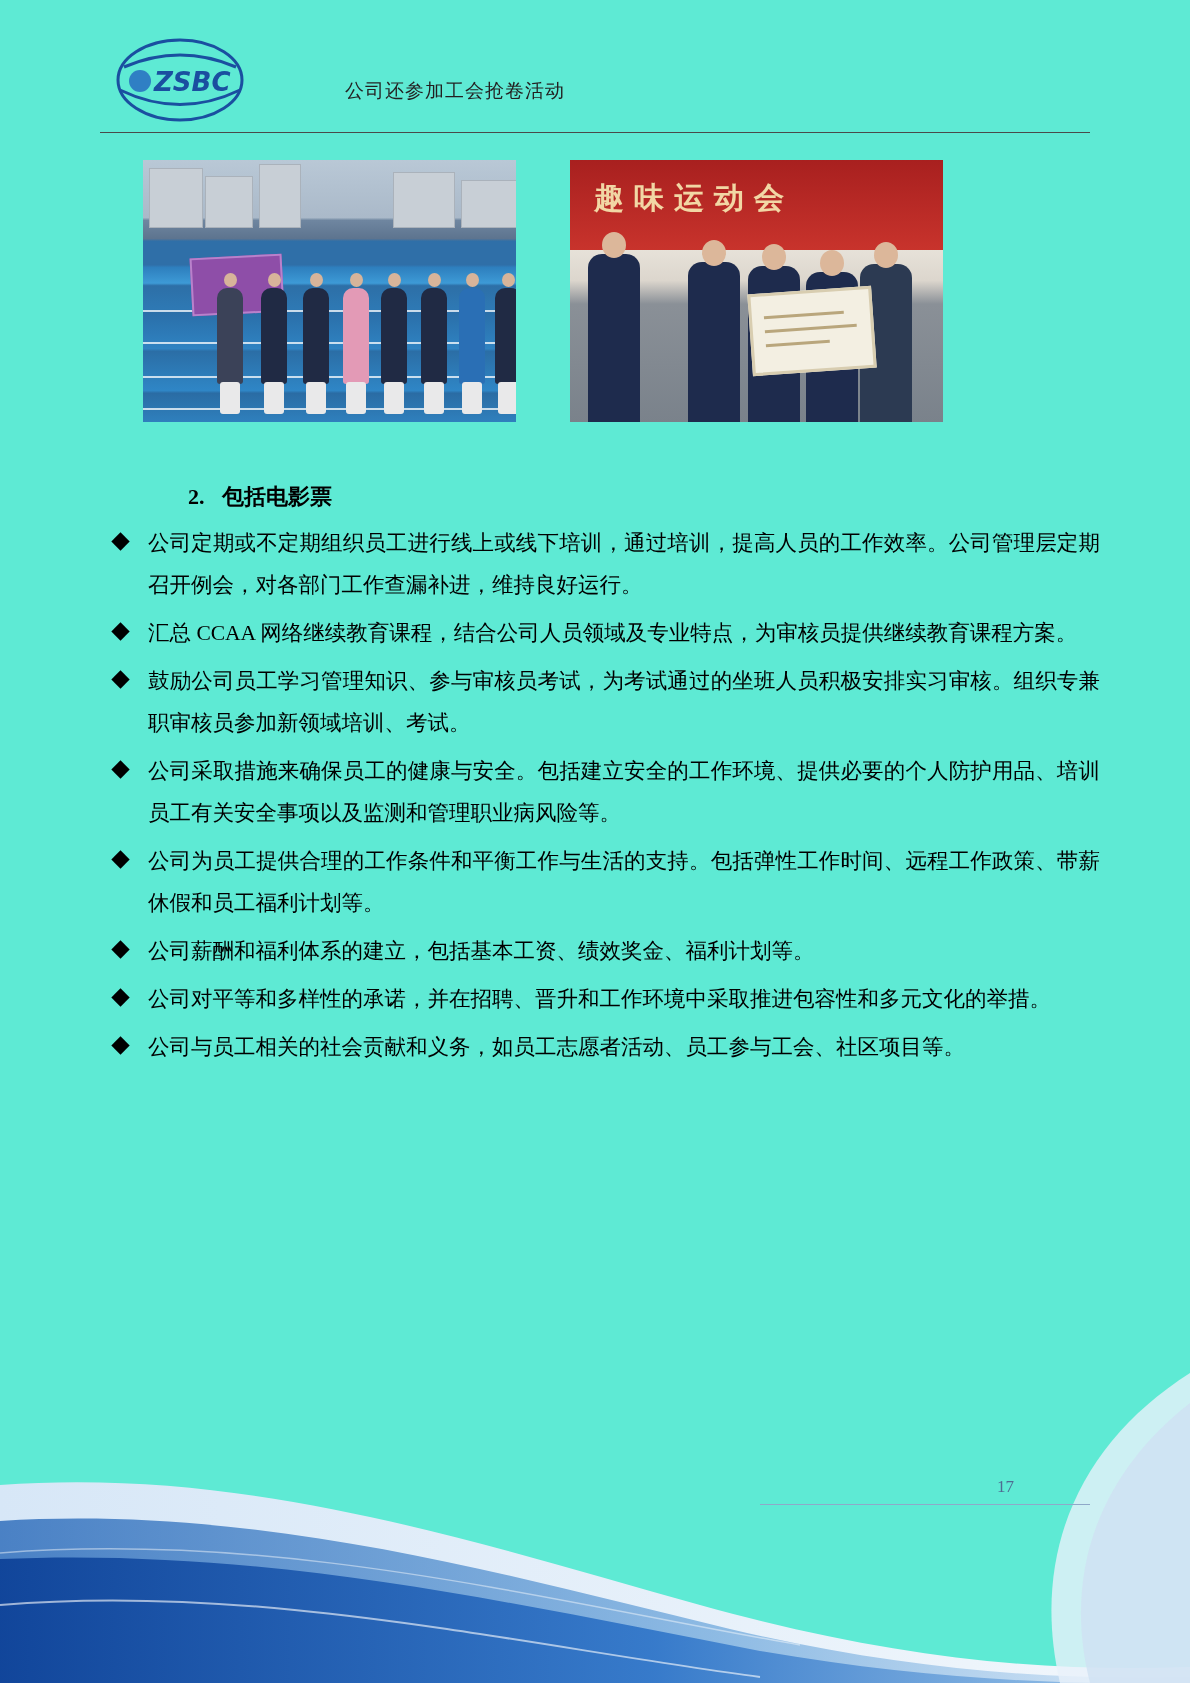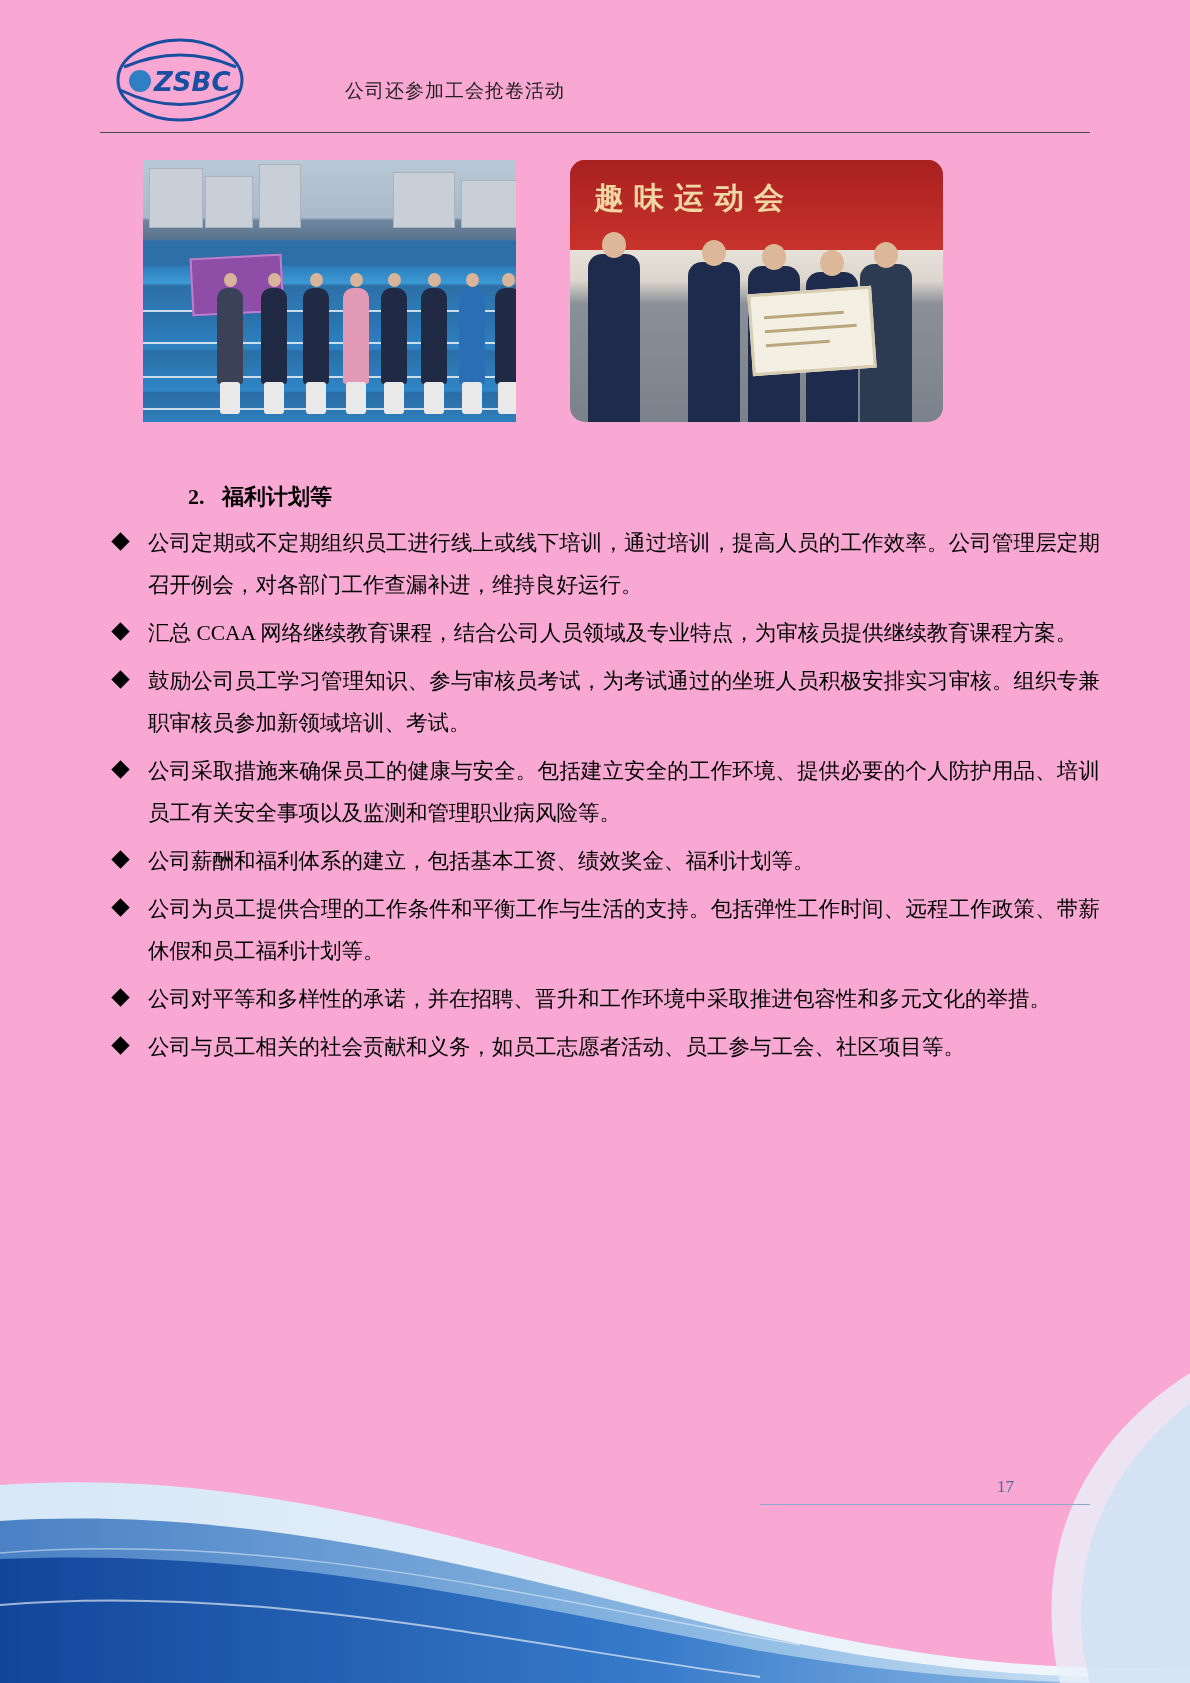--- a/index.html
+++ b/index.html
@@ -5,21 +5,21 @@
   html, body {
     margin: 0;
     padding: 0;
     background: #ffffff;
   }
   .page {
     position: relative;
     width: 1190px;
     height: 1683px;
     margin: 0 auto;
-    background: #f9a8d4;
+    background: #5eead4;
     overflow: hidden;
     font-family: "Liberation Serif", "DejaVu Serif", serif;
   }
 
   
   .header {
     position: absolute;
     top: 30px;
     left: 100px;
     width: 990px;
@@ -120,21 +120,20 @@
     height: 54px;
     background: #8e4ea8;
     border: 2px solid #b981cb;
     transform: rotate(-3deg);
   }
 
   
   .ph2 {
     background: linear-gradient(#b63230 0%, #c0413c 18%, #d85d4f 26%,
                 #e8e3da 33%, #dcd6cd 46%, #8a9097 55%, #7a828b 100%);
-    border-radius: 15px;
   }
   .ph2 .bannerRed {
     position: absolute;
     left: 0; top: 0; right: 0;
     height: 90px;
     background: linear-gradient(#a8201f, #c8332c);
   }
   .ph2 .bannerText {
     position: absolute;
     top: 18px; left: 24px;
@@ -301,29 +300,29 @@
         <div class="line" style="top:48px; width:64px;"></div>
       </div>
     </div>
 
   </div>
 
   <div class="content">
 
 
     <p class="heading">
-      <span class="num">2.</span><span>福利计划等</span>
+      <span class="num">2.</span><span>包括电影票</span>
     </p>
 
     <p class="para bullet">公司定期或不定期组织员工进行线上或线下培训，通过培训，提高人员的工作效率。公司管理层定期召开例会，对各部门工作查漏补进，维持良好运行。</p>
     <p class="para bullet">汇总 CCAA 网络继续教育课程，结合公司人员领域及专业特点，为审核员提供继续教育课程方案。</p>
     <p class="para bullet">鼓励公司员工学习管理知识、参与审核员考试，为考试通过的坐班人员积极安排实习审核。组织专兼职审核员参加新领域培训、考试。</p>
     <p class="para bullet">公司采取措施来确保员工的健康与安全。包括建立安全的工作环境、提供必要的个人防护用品、培训员工有关安全事项以及监测和管理职业病风险等。</p>
+    <p class="para bullet">公司为员工提供合理的工作条件和平衡工作与生活的支持。包括弹性工作时间、远程工作政策、带薪休假和员工福利计划等。</p>
     <p class="para bullet">公司薪酬和福利体系的建立，包括基本工资、绩效奖金、福利计划等。</p>
-    <p class="para bullet">公司为员工提供合理的工作条件和平衡工作与生活的支持。包括弹性工作时间、远程工作政策、带薪休假和员工福利计划等。</p>
     <p class="para bullet">公司对平等和多样性的承诺，并在招聘、晋升和工作环境中采取推进包容性和多元文化的举措。</p>
     <p class="para bullet">公司与员工相关的社会贡献和义务，如员工志愿者活动、员工参与工会、社区项目等。</p>
   </div>
 
   <svg class="swoosh" viewBox="0 0 1190 430" xmlns="http://www.w3.org/2000/svg">
     <defs>
       <linearGradient id="g1" x1="0" y1="0" x2="1" y2="0">
         <stop offset="0%" stop-color="#0b3f96"></stop>
         <stop offset="55%" stop-color="#2e74c8"></stop>
         <stop offset="100%" stop-color="#9fc8ea"></stop>

